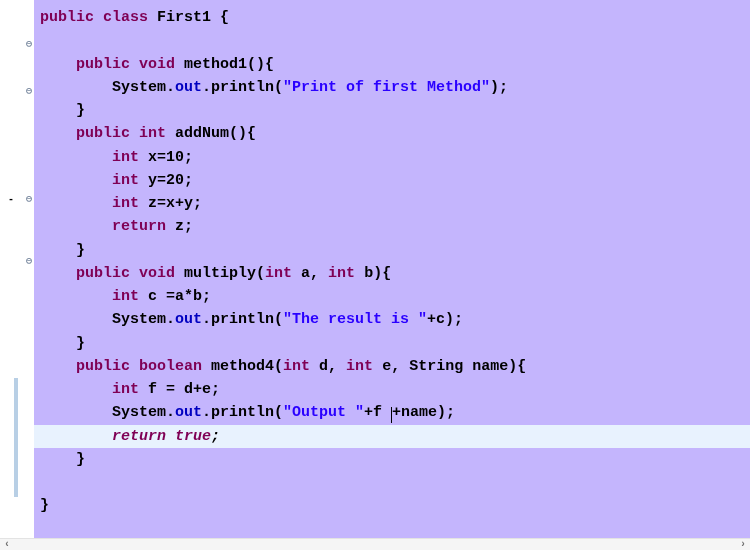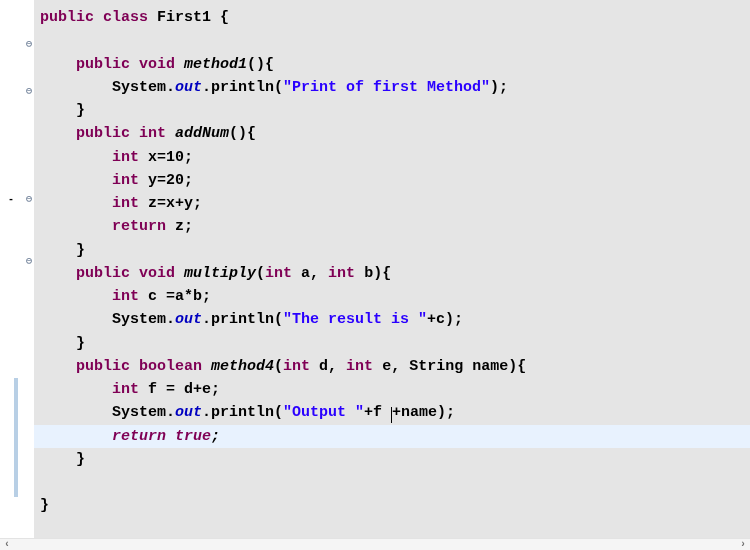--- a/index.html
+++ b/index.html
@@ -46,34 +46,34 @@
     position: absolute;
     left: 14px;
     top: calc(6px + 16 * 1.55em);
     width: 4px;
     height: calc(5.1 * 1.55em);
     background: #b8cfe5;
   }
   .code {
     flex: 1;
     padding-top: 6px;
-    background: #e5e5e5;
+    background: #c4b5fd;
     white-space: pre;
     color: #000000;
   }
   .line {
     height: 1.55em;
     padding-left: 6px;
     position: relative;
   }
   .line-hl { background: #e8f2fe; font-style: italic; }
   .tok-kw      { color: #7f0055; }
   .tok-class   { color: #000000; }
-  .tok-method  { color: #000000; font-style: italic; }
-  .tok-field   { color: #0000c0; font-style: italic; }
+  .tok-method  { color: #000000; }
+  .tok-field   { color: #0000c0; }
   .tok-str     { color: #2a00ff; }
   .tok-plain   { color: #000000; }
   .cursor {
     display: inline-block;
     width: 1px;
     height: 1.1em;
     background: #000;
     vertical-align: text-bottom;
     margin: 0 0 -2px 0;
   }

